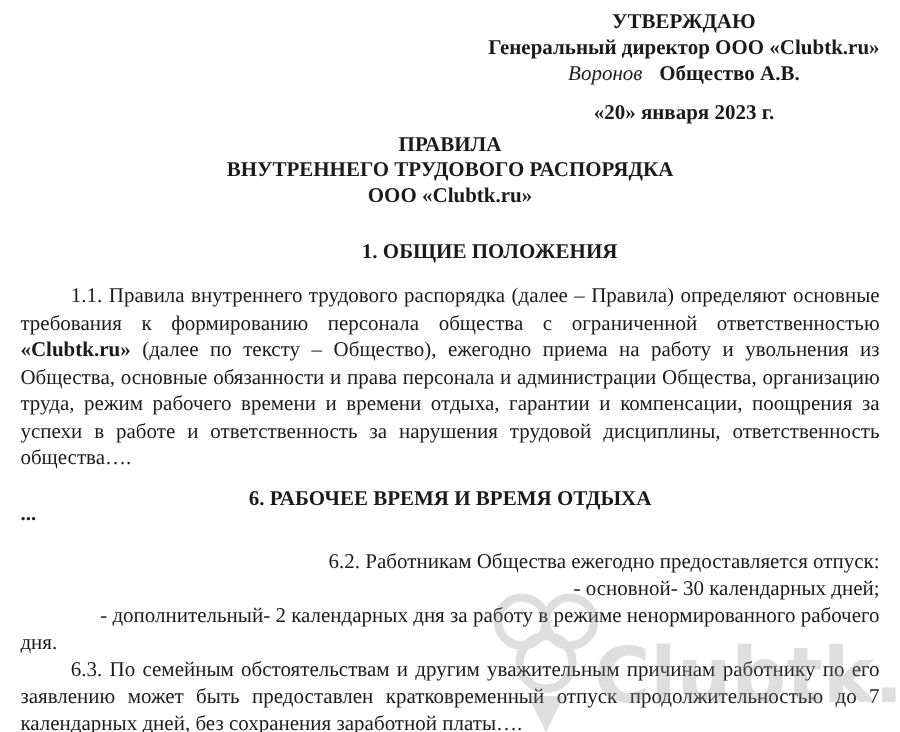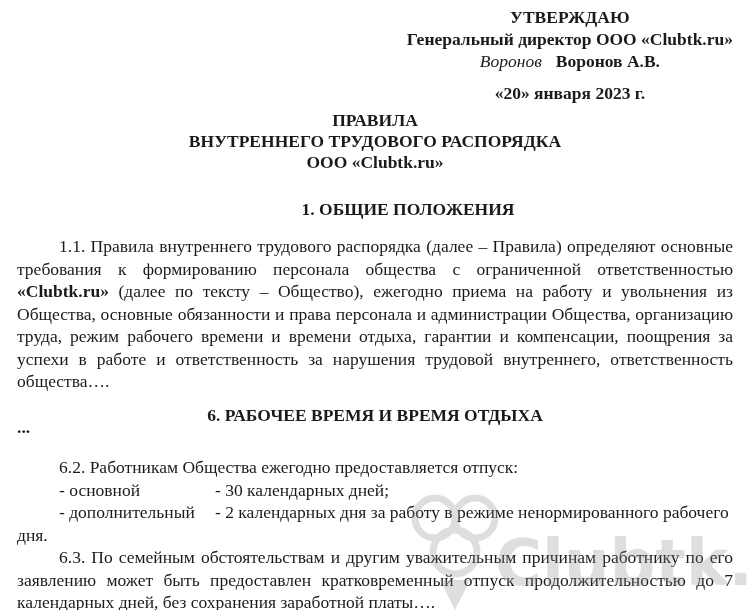--- a/index.html
+++ b/index.html
@@ -72,21 +72,21 @@
       white-space: nowrap;
       height: 22.5px;
     }
     .jline.indent { padding-left: 42px; }
     .jline.last { text-align-last: left; }
     .line {
       display: block;
       white-space: nowrap;
       height: 22.5px;
     }
-    .line.indent { padding-left: 42px; }
+    .line.indent { padding-left: 42px; text-align: right; }
     .tabcol {
       display: inline-block;
       width: 156px;
     }
     .bold { font-weight: bold; }
     .ellipsis-mark {
       position: absolute;
       left: 17px;
       top: 417px;
       font-weight: bold;
@@ -104,40 +104,40 @@
   </style>
 </head>
 <body>
 
 <div class="page">
 
   <div class="approval">
     <div>УТВЕРЖДАЮ</div>
     <div class="sig-line">Генеральный директор ООО  «Clubtk.ru»</div>
     <div class="sig-line">
-      <span class="sig-italic">Воронов</span><span>Воронов А.В.</span>
+      <span class="sig-italic">Воронов</span><span>Общество А.В.</span>
     </div>
     <div class="date">«20» января 2023 г.</div>
   </div>
 
   <div class="title-block">
     <div>ПРАВИЛА</div>
     <div>ВНУТРЕННЕГО ТРУДОВОГО РАСПОРЯДКА</div>
     <div>ООО «Clubtk.ru»</div>
   </div>
 
   <div class="section-heading" style="top:198px;margin-left:33px;">1. ОБЩИЕ ПОЛОЖЕНИЯ</div>
 
   <div class="para" style="top:235px;">
     <span class="jline indent">1.1. Правила внутреннего трудового распорядка (далее – Правила) определяют основные</span>
     <span class="jline">требования к формированию персонала общества с ограниченной ответственностью</span>
     <span class="jline"><span class="bold">«Clubtk.ru»</span> <span>(далее по тексту – Общество), ежегодно приема на работу и увольнения из</span></span>
     <span class="jline">Общества, основные обязанности и права персонала и администрации Общества, организацию</span>
     <span class="jline">труда, режим рабочего времени и времени отдыха, гарантии и компенсации, поощрения за</span>
-    <span class="jline">успехи в работе и ответственность за нарушения трудовой внутреннего, ответственность</span>
+    <span class="jline">успехи в работе и ответственность за нарушения трудовой дисциплины, ответственность</span>
     <span class="jline last">общества….</span>
   </div>
 
   <div class="section-heading" style="top:404px;">6. РАБОЧЕЕ ВРЕМЯ И ВРЕМЯ ОТДЫХА</div>
 
   <div class="ellipsis-mark">...</div>
 
   <div class="para" style="top:456px;">
     <span class="line indent">6.2. Работникам Общества ежегодно предоставляется отпуск:</span>
     <span class="line indent"><span class="tabcol">- основной</span><span>- 30 календарных дней;</span></span>

